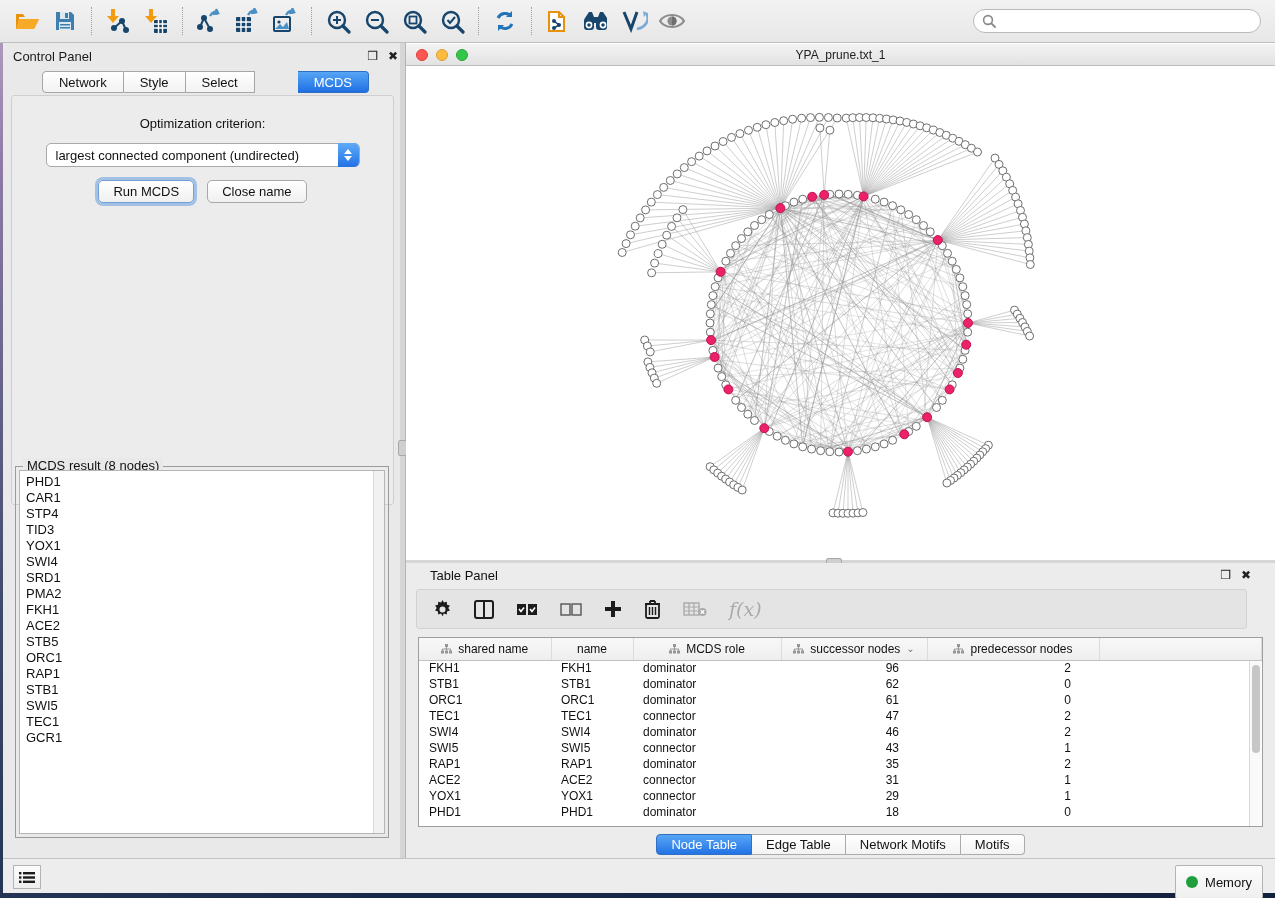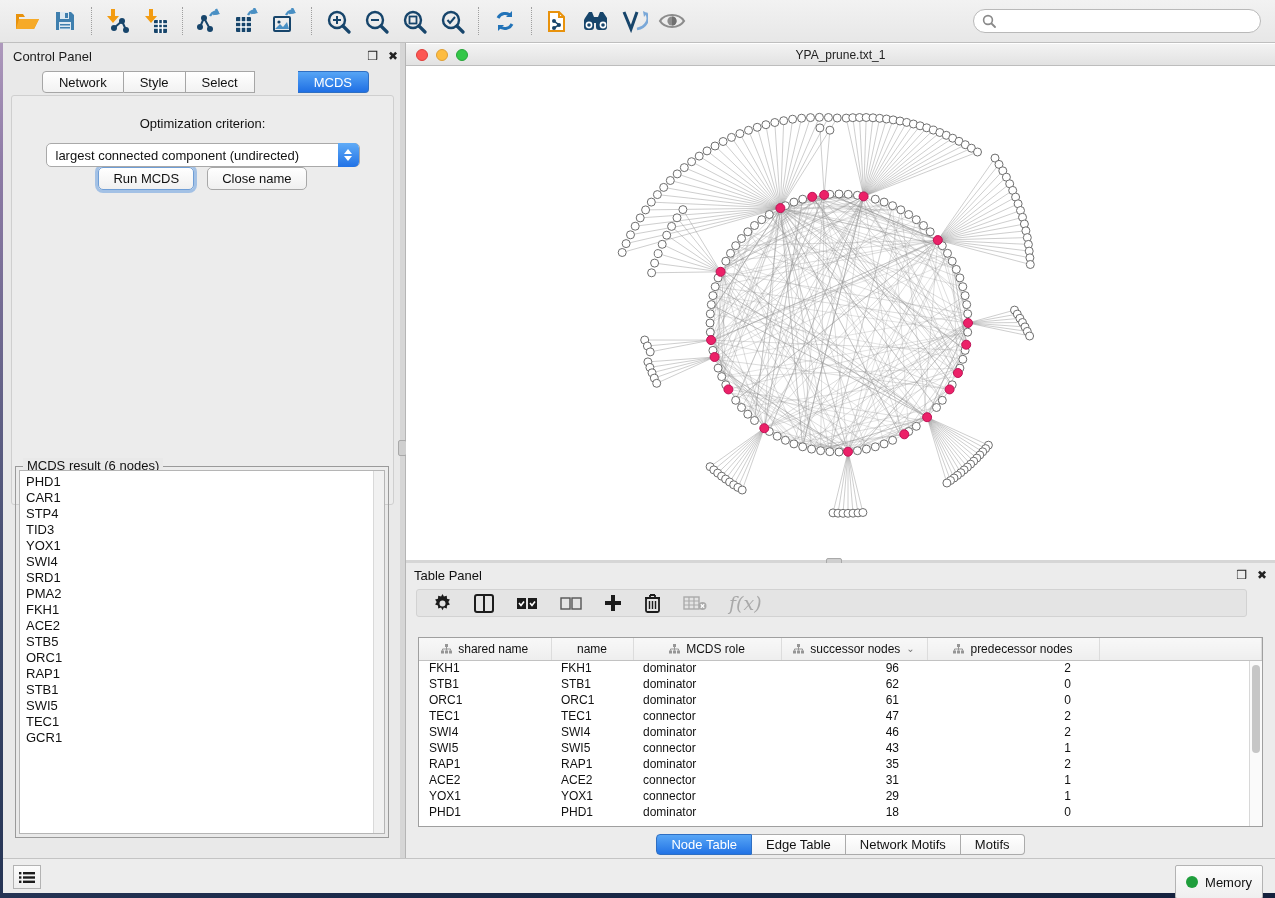--- a/index.html
+++ b/index.html
@@ -36,21 +36,21 @@
                  background:#ececec; border:1px solid #cfcfcf; border-radius:3px; }
   .opt-label { text-align:center; margin-top:20px; font-size:13px; }
   .dropdown { position:relative; margin:12px auto 0; width:314px; height:24px; background:#fff;
               border:1px solid #a9a9a9; border-radius:5px; display:flex; align-items:center; padding:0 26px 0 9px;
               font-size:13px; white-space:nowrap; }
   .dd-stepper { position:absolute; right:0; top:-1px; width:21px; height:24px; border-radius:0 5px 5px 0;
                 background:linear-gradient(#5fabf7,#2172e6); display:flex; flex-direction:column;
                 align-items:center; justify-content:center; gap:2px; }
   .dd-stepper .tri-up { width:0;height:0;border-left:4px solid transparent;border-right:4px solid transparent;border-bottom:5px solid #fff; }
   .dd-stepper .tri-dn { width:0;height:0;border-left:4px solid transparent;border-right:4px solid transparent;border-top:5px solid #fff; }
-  .btn-row { display:flex; justify-content:center; gap:13px; margin-top:0; }
+  .btn-row { display:flex; justify-content:center; gap:13px; margin-top:13px; }
   .mac-btn { height:23px; padding:0 14px; background:linear-gradient(#ffffff,#f0f0f0); border:1px solid #a8a8a8;
              border-radius:5px; font-size:13px; display:flex; align-items:center; }
   .mac-btn.focused { border-color:#6f9ed6; box-shadow:0 0 0 3px rgba(125,170,226,.65); }
   .result-group { position:absolute; left:12px; top:423px; width:374px; height:372px; }
   .result-legend { position:absolute; left:8px; top:-8px; background:#e9e9e9; padding:0 4px; font-size:13px; }
   .result-frame { position:absolute; inset:0; border:1px solid #9a9a9a; }
   .result-list { position:absolute; left:4px; top:4px; right:4px; bottom:4px; background:#fff; border:1px solid #b5b5b5;
                  font-size:13px; line-height:16px; padding:3px 0 0 6px; overflow:hidden; }
   .result-scroll { position:absolute; right:0; top:0; bottom:0; width:11px; background:#f1f1f1; border-left:1px solid #d9d9d9; }
 
@@ -65,22 +65,22 @@
   .tl.red { background:#fc5753; border:1px solid #df3e3a; }
   .tl.yellow { background:#fdbc40; border:1px solid #de9f34; }
   .tl.green { background:#33c748; border:1px solid #27a53a; }
   .net-title { position:absolute; left:0; right:0; text-align:center; font-size:12px; color:#222; }
   .net-canvas { position:absolute; left:0; top:23px; width:869px; height:494px; background:#fff; }
 
   
   .h-splitter { position:absolute; left:406px; top:560px; width:869px; height:3px; background:#d6d6d6; }
   .h-handle { position:absolute; left:826px; top:558px; width:16px; height:8px; background:#cfcfcf; border:1px solid #a9a9a9; border-radius:2px; }
   .table-panel { position:absolute; left:406px; top:563px; width:869px; height:295px; background:#ececec; }
-  .tp-titlebar { height:24px; display:flex; align-items:center; padding:0 8px;justify-content:center; }
-  .tp-toolbar { margin:2px 28px 0 10px; height:28px; background:#e4e4e4; border:1px solid #d2d2d2; border-radius:3px;
+  .tp-titlebar { height:24px; display:flex; align-items:center; padding:0 24px;justify-content:center; }
+  .tp-toolbar { margin:2px 28px 0 10px; height:40px; background:#e4e4e4; border:1px solid #d2d2d2; border-radius:3px;
                 display:flex; align-items:center; gap:22px; padding:0 16px; }
   .tp-tool { display:flex; align-items:center; }
   .fx { font-family:"DejaVu Serif", serif; font-style:italic; font-size:19px; color:#a9a9a9; }
   .grid-wrap { position:absolute; left:12px; top:74px; right:12px; height:190px; background:#fff; border:1px solid #9f9f9f; overflow:hidden; }
   table.node-table { border-collapse:collapse; table-layout:fixed; width:840px; font-size:12px; }
   .node-table th { height:22px; font-weight:normal; background:linear-gradient(#f8f8f8,#eeeeee);
                    border-right:1px solid #dcdcdc; border-bottom:1px solid #c2c2c2; text-align:center; position:relative; }
   .node-table td { height:16px; padding:0 10px; white-space:nowrap; }
   .th-inner { display:flex; align-items:center; justify-content:center; gap:6px; }
   .tree-ico { opacity:.75; }
@@ -316,21 +316,21 @@
             <span class="tri-dn"></span>
           </span>
       </div>
       <div class="btn-row">
         <div class="mac-btn focused">Run MCDS</div>
         <div class="mac-btn">Close name</div>
       </div>
     </div>
     <div class="result-group">
       <div class="result-frame"></div>
-      <div class="result-legend">MCDS result (6 nodes)</div>
+      <div class="result-legend">MCDS result (8 nodes)</div>
       <div class="result-list" id="mcds-list">
         <div class="result-scroll"></div>
       <div>PHD1</div>
           <div>CAR1</div>
           <div>STP4</div>
           <div>TID3</div>
           <div>YOX1</div>
           <div>SWI4</div>
           <div>SRD1</div>
           <div>PMA2</div>

